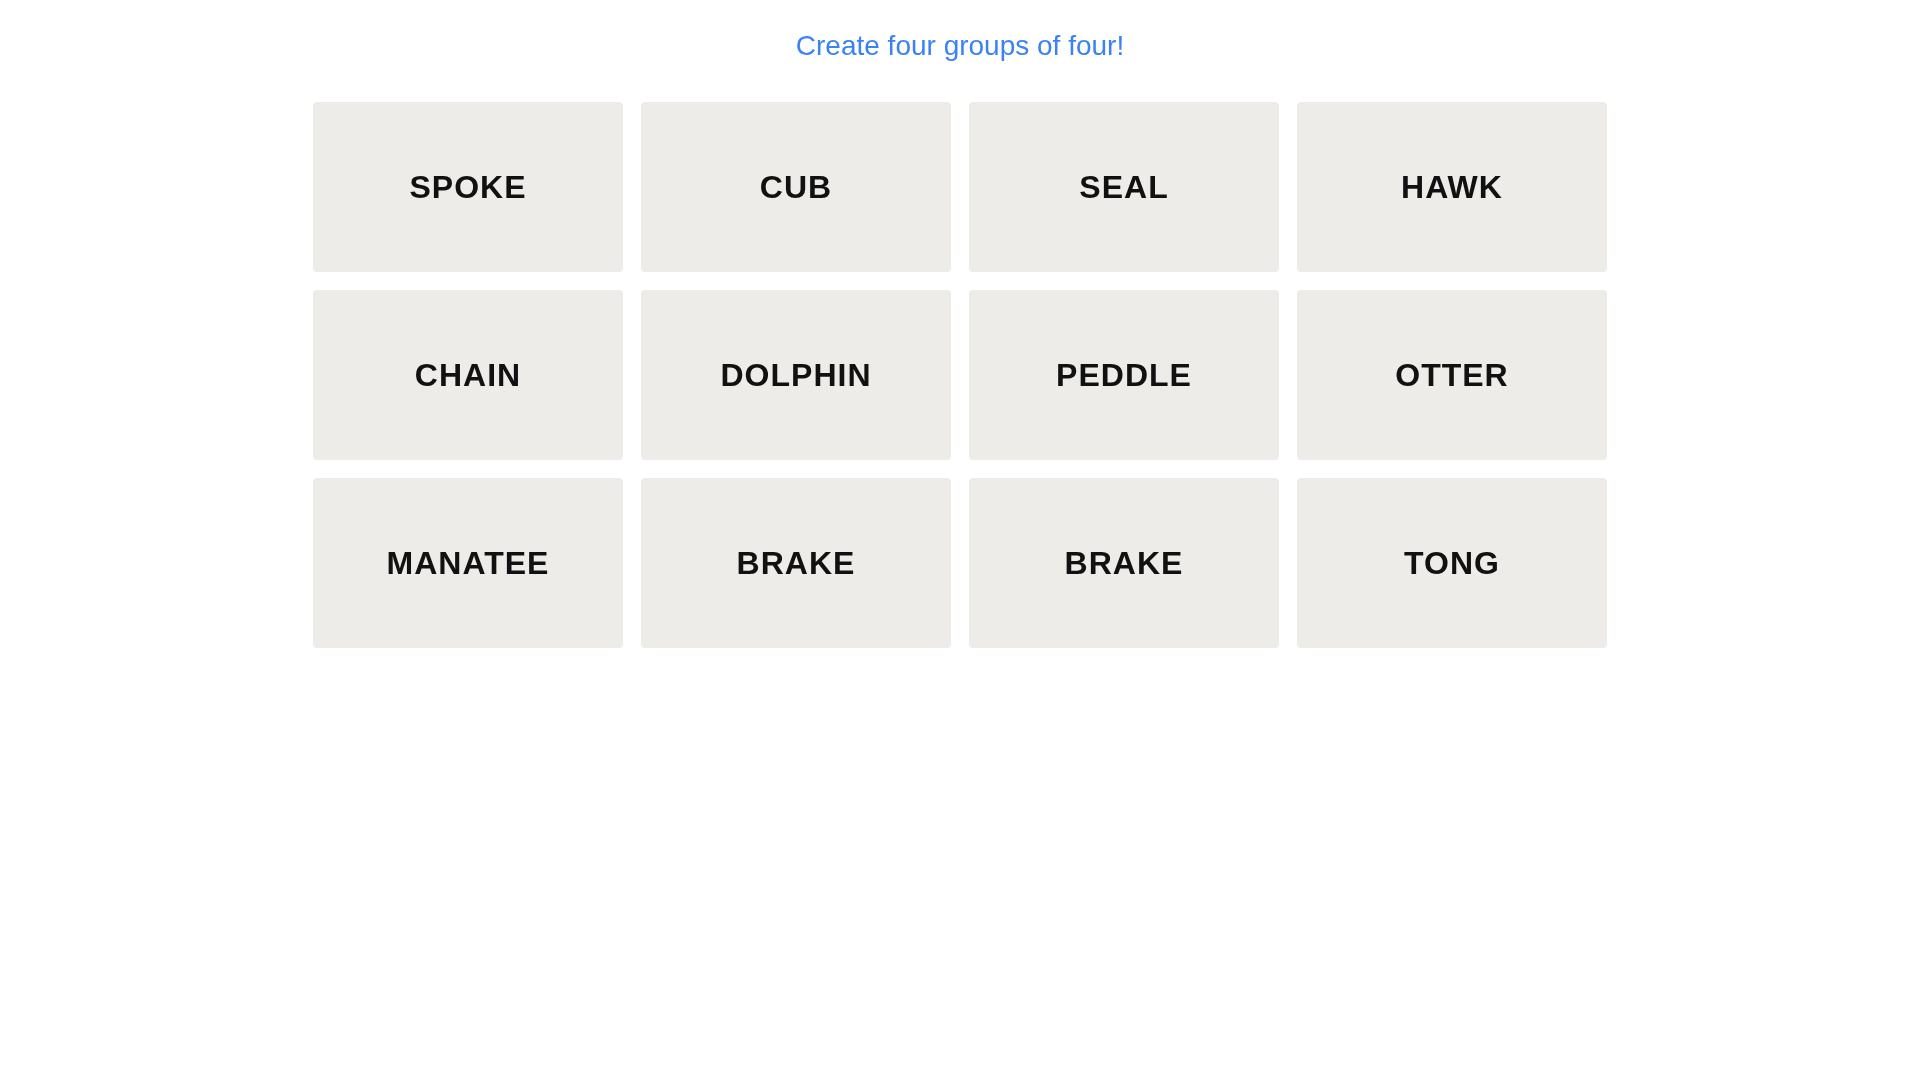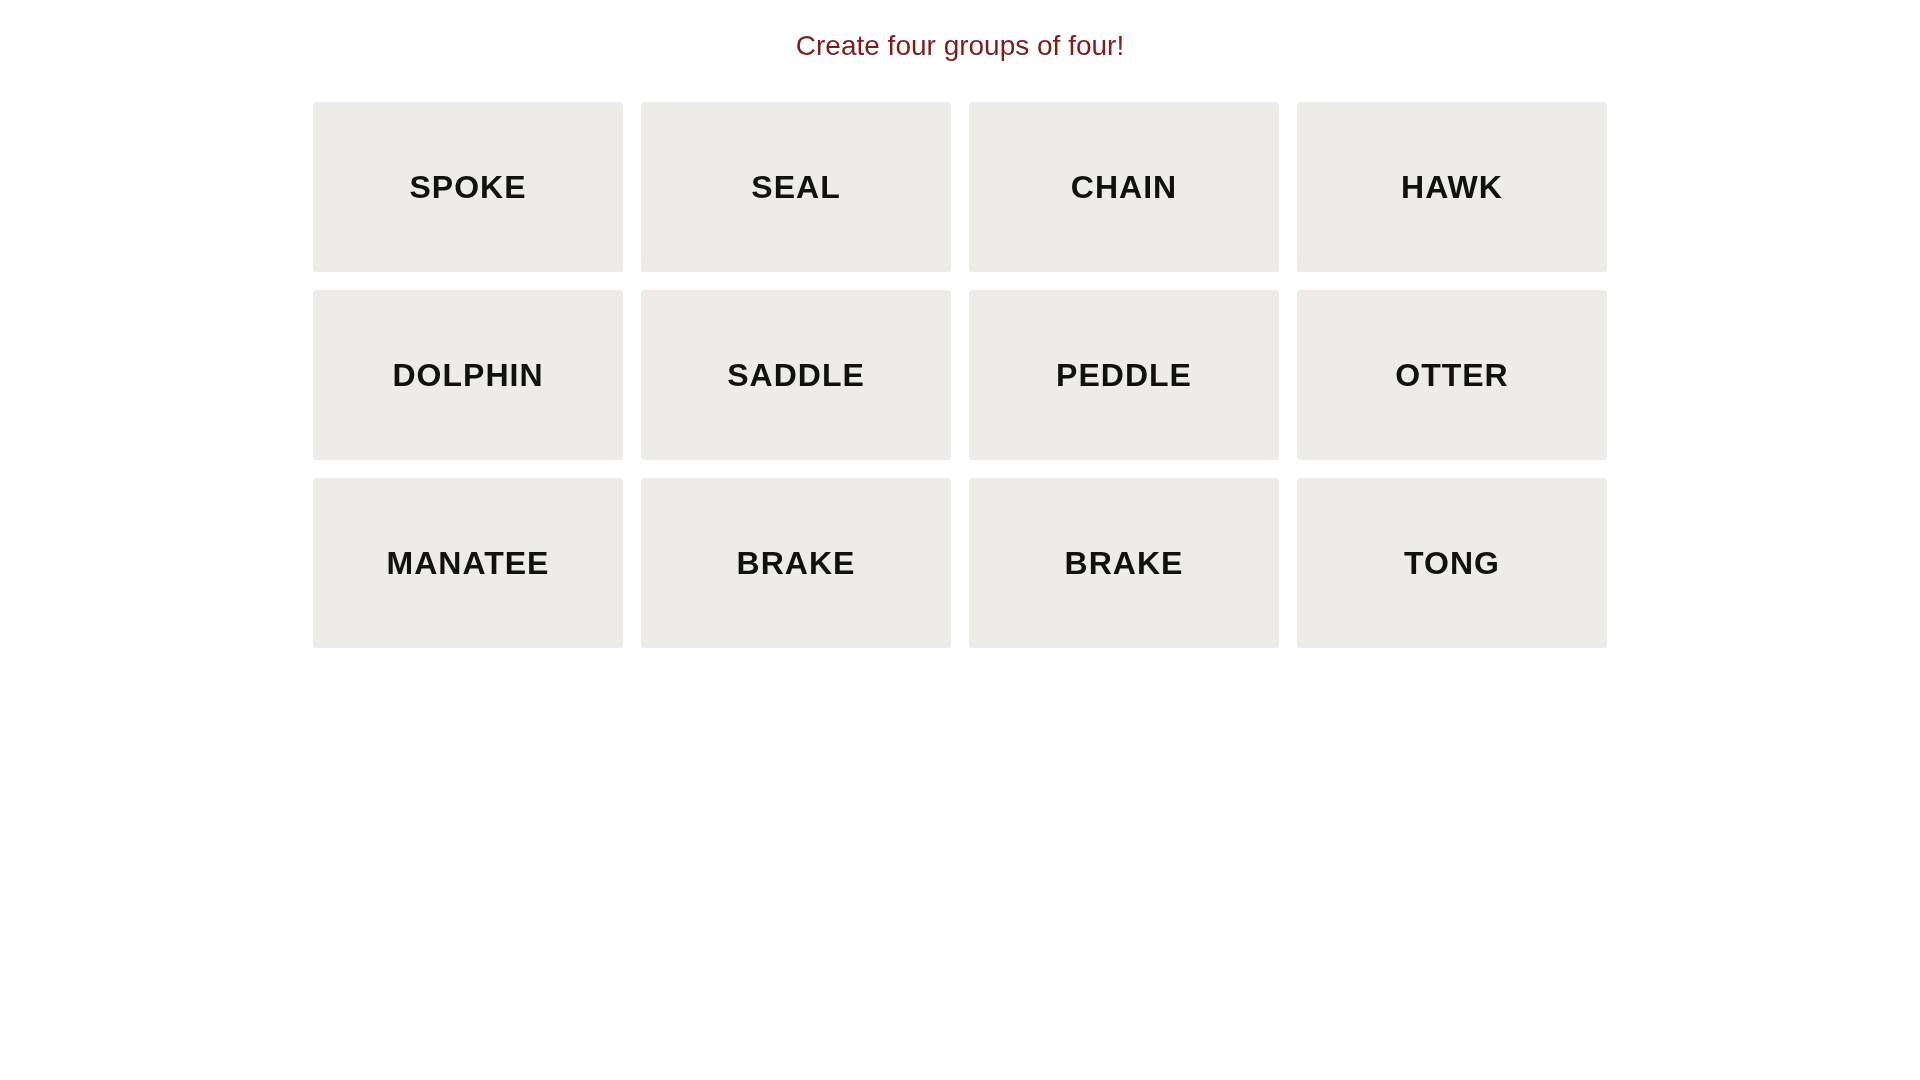--- a/index.html
+++ b/index.html
@@ -15,21 +15,21 @@
       flex-direction: column;
       align-items: center;
       justify-content: flex-start;
       min-height: 1080px;
       width: 1920px;
       padding-top: 30px;
     }
 
     .subtitle {
       font-size: 28px;
-      color: #7f1d1d;
+      color: #3b82f6;
       margin-bottom: 40px;
       font-weight: 400;
     }
 
     .grid {
       display: grid;
       grid-template-columns: repeat(4, 310px);
       grid-template-rows: repeat(4, 170px);
       gap: 18px;
     }
@@ -55,33 +55,33 @@
 </head>
 <body>
 
 <p class="subtitle">Create four groups of four!</p>
 
 <div class="grid" id="grid-container">
 <div class="card">
       <span class="card-label">SPOKE</span>
     </div>
     <div class="card">
+      <span class="card-label">CUB</span>
+    </div>
+    <div class="card">
       <span class="card-label">SEAL</span>
+    </div>
+    <div class="card">
+      <span class="card-label">HAWK</span>
     </div>
     <div class="card">
       <span class="card-label">CHAIN</span>
     </div>
     <div class="card">
-      <span class="card-label">HAWK</span>
-    </div>
-    <div class="card">
       <span class="card-label">DOLPHIN</span>
-    </div>
-    <div class="card">
-      <span class="card-label">SADDLE</span>
     </div>
     <div class="card">
       <span class="card-label">PEDDLE</span>
     </div>
     <div class="card">
       <span class="card-label">OTTER</span>
     </div>
     <div class="card">
       <span class="card-label">MANATEE</span>
     </div>

